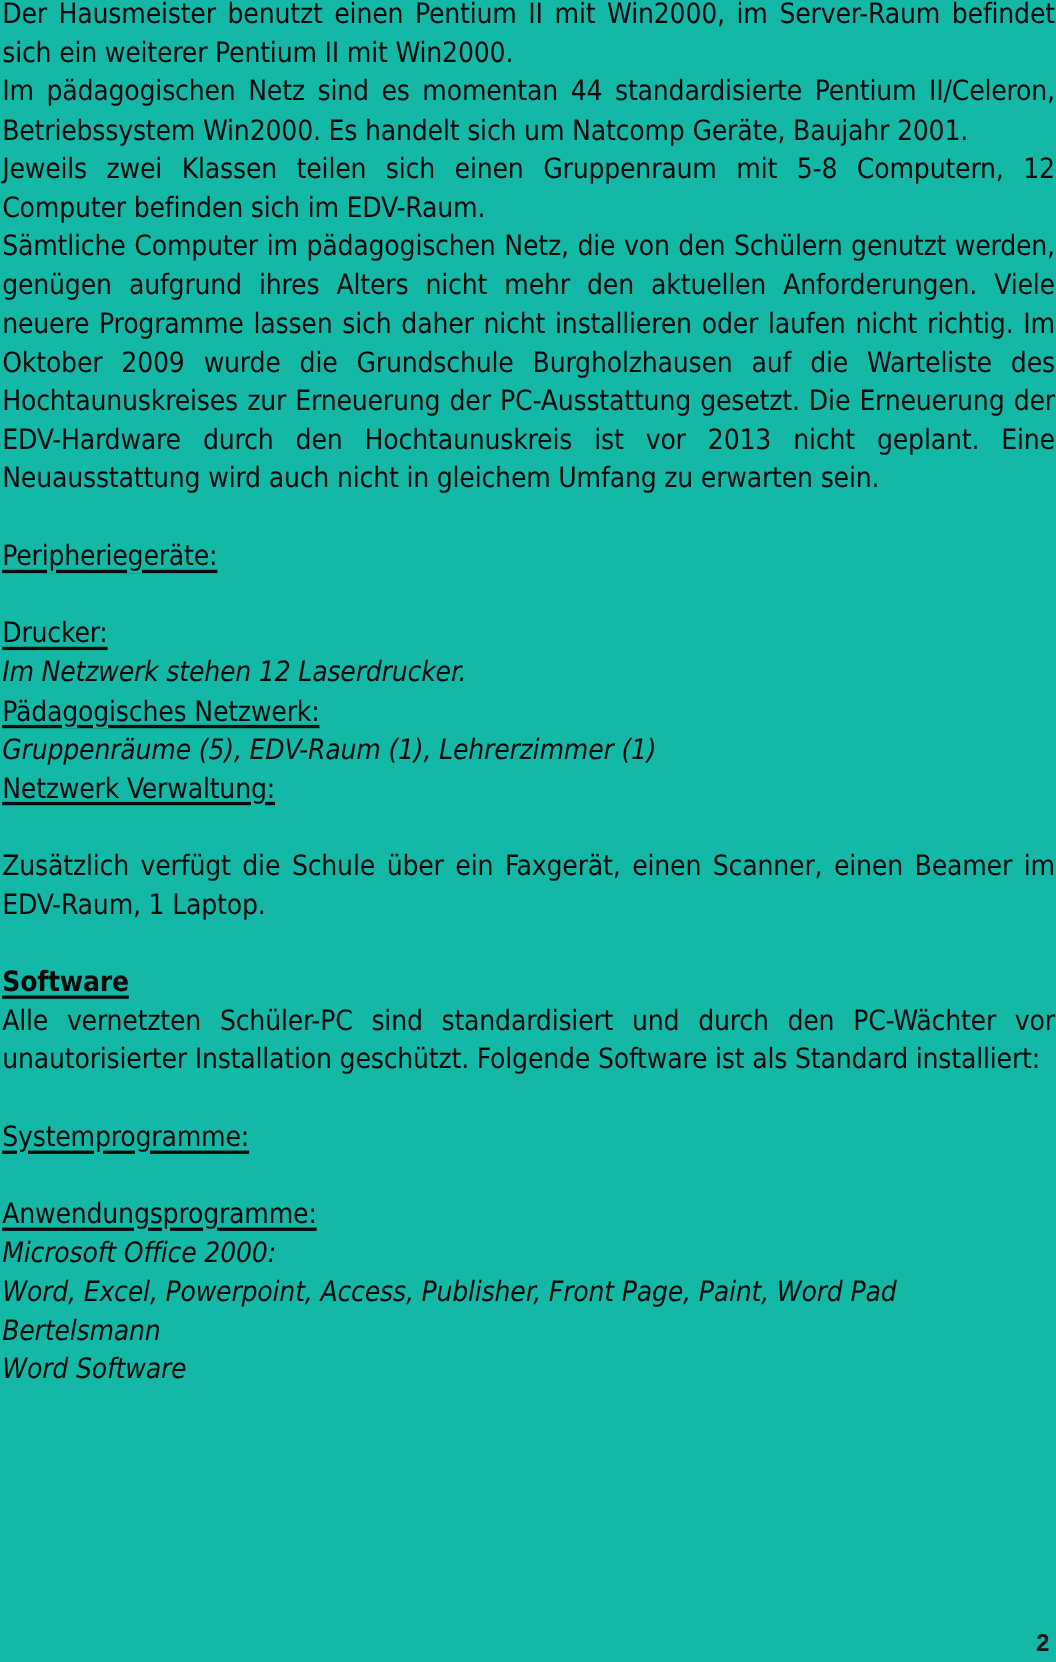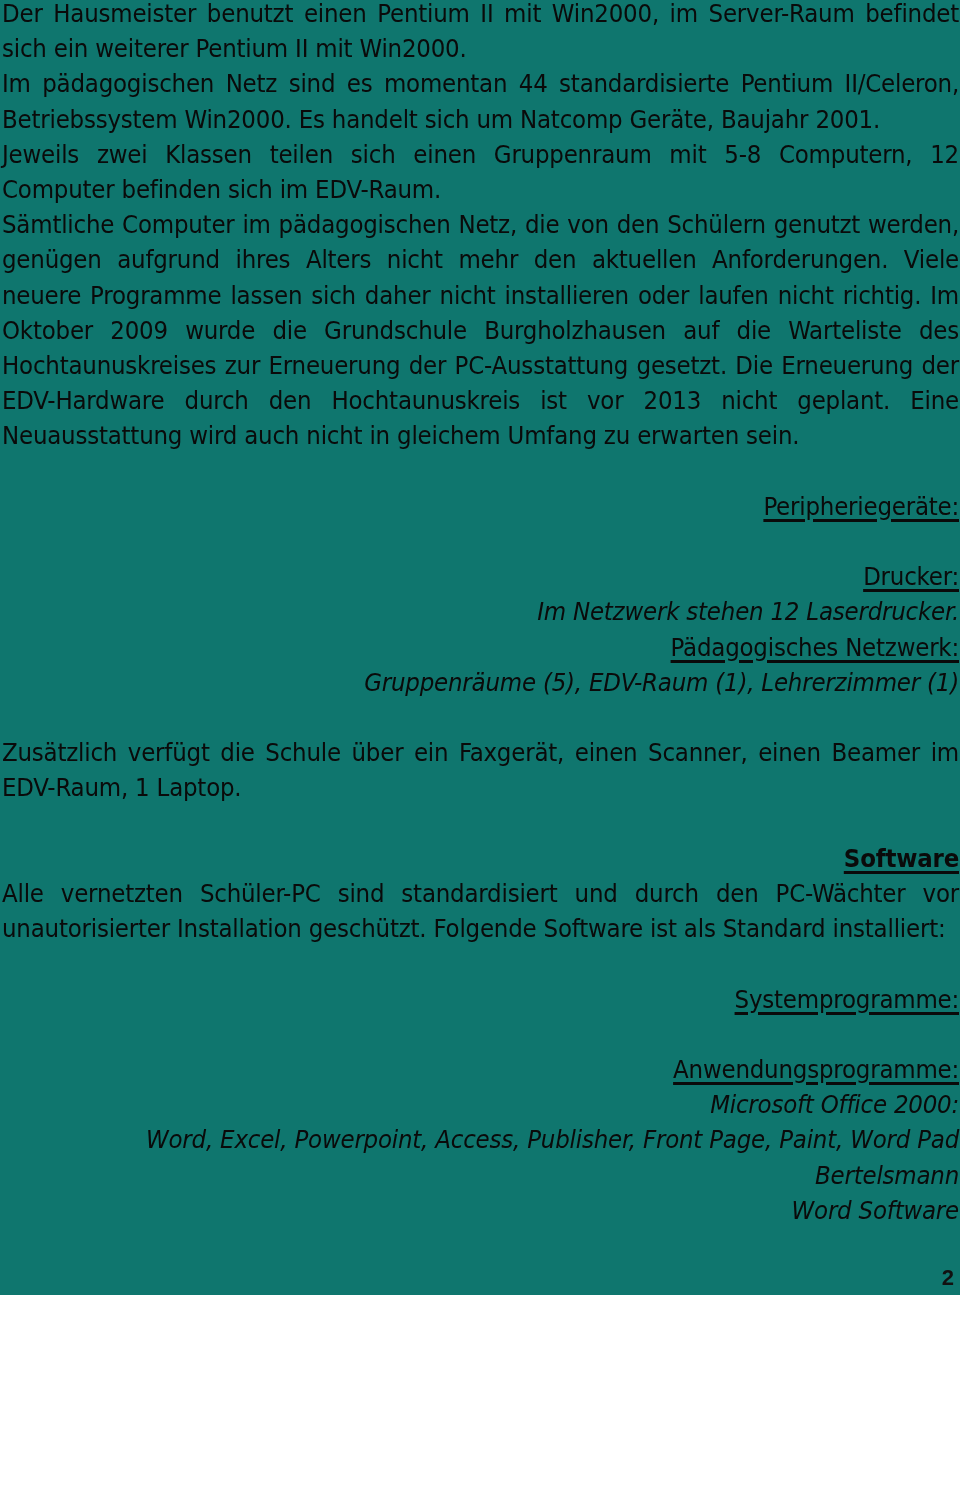--- a/index.html
+++ b/index.html
@@ -14,43 +14,42 @@
     overflow: hidden;
     font-family: "DejaVu Sans", sans-serif;
     color: #000000;
   }
 
   .page {
     position: absolute;
     left: 0;
     top: 0;
     width: 960px;
-    height: 1295px;
-    background: #0f766e;
+    height: 1511px;
+    background: #14b8a6;
   }
 
   .doc-body {
     position: absolute;
     left: 2px;
     top: -4px;
     width: 957px;
   }
 
   
   .p,
   .line,
   .heading {
     font-family: "DejaVu Sans", "Liberation Sans", sans-serif;
     font-size: 25.5px;
     line-height: 35.2px;
     letter-spacing: -0.2px;
     font-stretch: condensed;
     -webkit-font-smoothing: antialiased;
     color: #0a0a0a;
-    text-align: right;
   }
 
   .p {
     text-align: justify;
     text-align-last: left;
     margin: 0;
     hyphens: none;
     word-spacing: 0px;
   }
 
@@ -115,20 +114,23 @@
     </div>
 
     <div class="line">Im Netzwerk stehen 12 Laserdrucker.</div>
 
     <div class="heading">
       <span class="u">Pädagogisches Netzwerk:</span>
     </div>
 
     <div class="line">Gruppenräume (5), EDV-Raum (1), Lehrerzimmer (1)</div>
 
+    <div class="heading">
+      <span class="u">Netzwerk Verwaltung:</span>
+    </div>
 
 
 
     <div class="spacer-line"></div>
 
     <p class="p">Zusätzlich verfügt die Schule über ein Faxgerät, einen Scanner, einen Beamer im EDV-Raum, 1 Laptop.</p>
 
     <div class="spacer-line"></div>
 
     <div class="heading bold">

